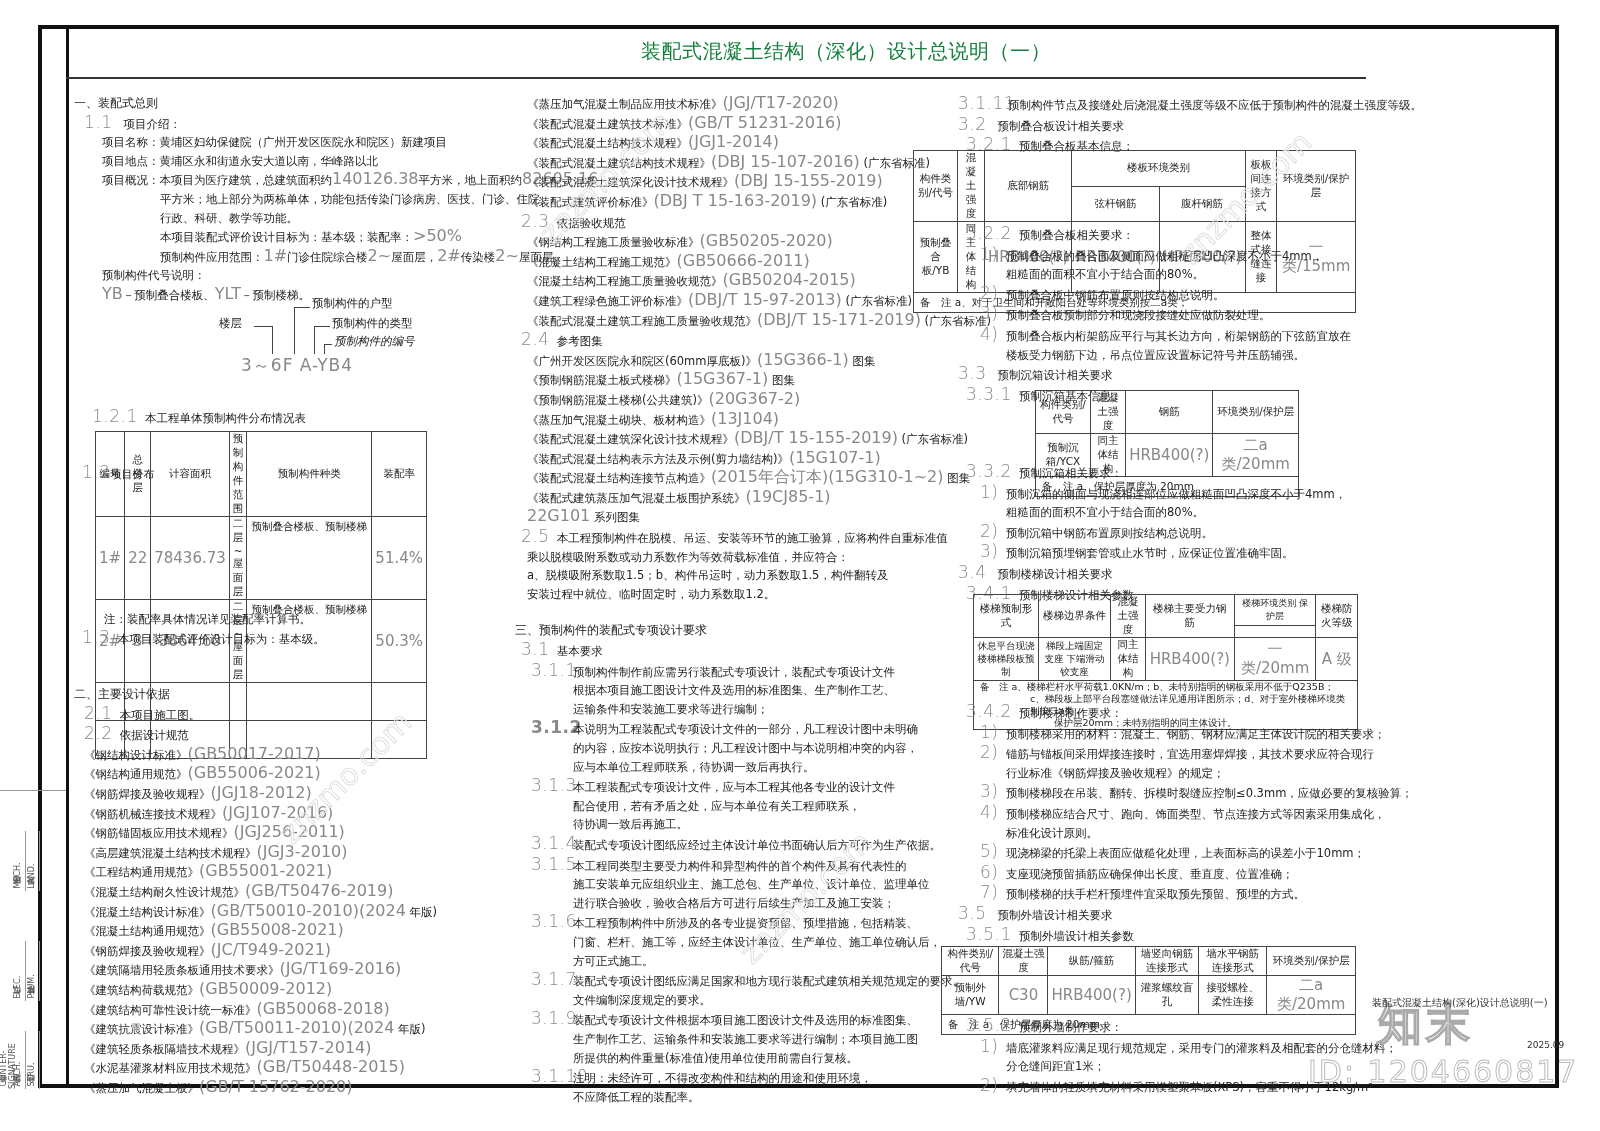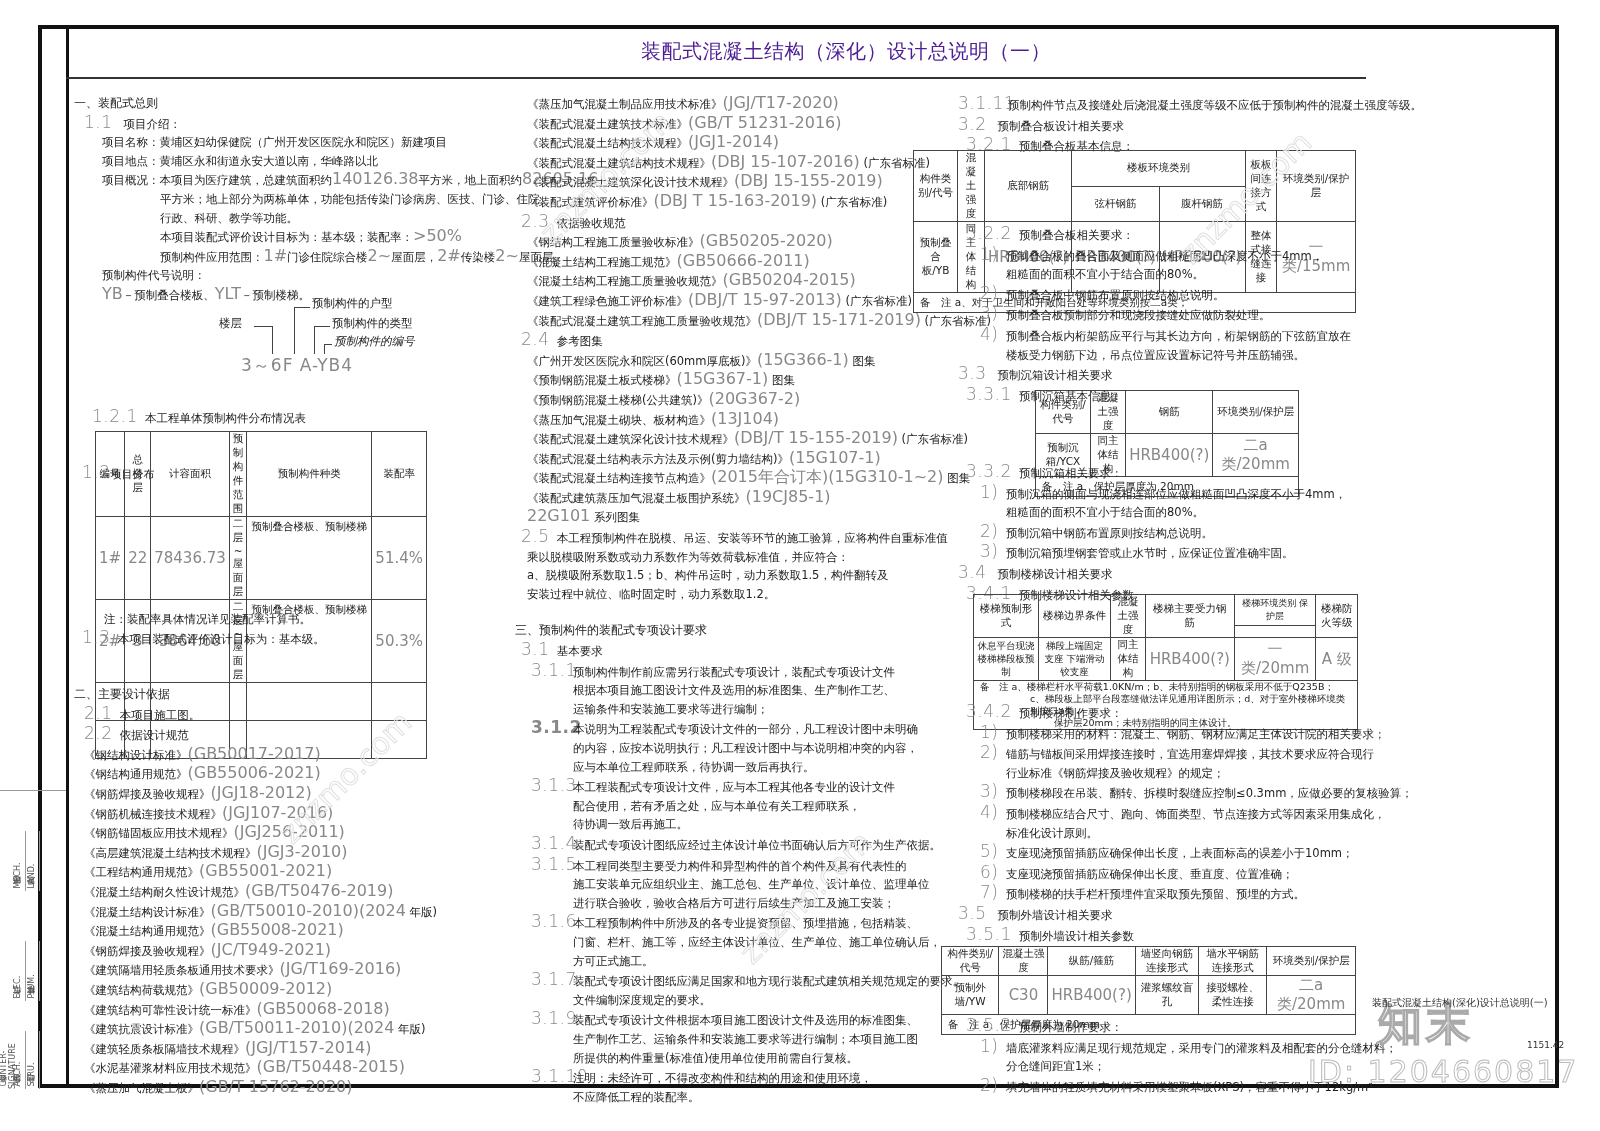--- a/index.html
+++ b/index.html
@@ -1,21 +1,21 @@
 <!DOCTYPE html>
 <html><head>
 <meta charset="utf-8">
 <style>
   * { box-sizing: border-box; margin: 0; padding: 0; }
   html, body { width: 1600px; height: 1131px; background: #ffffff; overflow: hidden; }
   body { position: relative; font-family: "DejaVu Sans", "Liberation Sans", sans-serif; color: #222; }
   .sheet { position: absolute; left: 0; top: 0; width: 1600px; height: 1131px; }
   .frame { position: absolute; left: 38px; top: 25px; width: 1521px; height: 1063px; border: 4px solid #111; }
   .title-bar { position: absolute; left: 66px; top: 26px; width: 1300px; height: 53px; border-bottom: 2px solid #333; }
-  .title-bar .title { position: absolute; left: 0; right: 0; top: 12px; text-align: center; font-size: 20px; color: #4c1d95; letter-spacing: 0.5px; padding-left: 260px; }
+  .title-bar .title { position: absolute; left: 0; right: 0; top: 12px; text-align: center; font-size: 20px; color: #15803d; letter-spacing: 0.5px; padding-left: 260px; }
   .left-border { position: absolute; left: 66px; top: 26px; width: 3px; height: 1062px; background: #111; }
   .strip { position: absolute; left: 0; top: 790px; width: 66px; height: 298px; border-top: 1px solid #999; }
   .strip .cell { position: absolute; border-left: 1px solid #999; font-size: 8px; color: #555; writing-mode: vertical-rl; transform: rotate(180deg); line-height: 1.1; }
   .col { position: absolute; font-size: 11.5px; line-height: 18.6px; color: #222; white-space: nowrap; }
   .h1 { font-size: 12px; }
   .num { color: #888; font-size: 17px; font-weight: 300; letter-spacing: 0.5px; }
   .gray { color: #888; font-size: 16px; }
   .ind1 { padding-left: 10px; }
   .ind2 { padding-left: 28px; }
   .ind3 { padding-left: 86px; }
@@ -350,21 +350,21 @@
 
   <div class="col" style="left:966px;top:702px;">
     <div><span class="num">3.4.2</span>&nbsp;&nbsp;<span>预制楼梯制作要求：</span></div>
     <div id="stair-reqs">
         <div style="padding-left: 14px;"><span class="num" style="display: inline-block; width: 26px;">1)</span><span>预制楼梯采用的材料：混凝土、钢筋、钢材应满足主体设计院的相关要求；</span></div>
         <div style="padding-left: 14px;"><span class="num" style="display: inline-block; width: 26px;">2)</span><span>锚筋与锚板间采用焊接连接时，宜选用塞焊焊接，其技术要求应符合现行</span></div>
         <div style="padding-left: 40px;">行业标准《钢筋焊接及验收规程》的规定；</div>
         <div style="padding-left: 14px;"><span class="num" style="display: inline-block; width: 26px;">3)</span><span>预制楼梯段在吊装、翻转、拆模时裂缝应控制≤0.3mm，应做必要的复核验算；</span></div>
         <div style="padding-left: 14px;"><span class="num" style="display: inline-block; width: 26px;">4)</span><span>预制楼梯应结合尺寸、跑向、饰面类型、节点连接方式等因素采用集成化，</span></div>
         <div style="padding-left: 40px;">标准化设计原则。</div>
-        <div style="padding-left: 14px;"><span class="num" style="display: inline-block; width: 26px;">5)</span><span>支座现浇预留插筋应确保伸出长度，上表面标高的误差小于10mm；</span></div>
+        <div style="padding-left: 14px;"><span class="num" style="display: inline-block; width: 26px;">5)</span><span>现浇梯梁的托梁上表面应做糙化处理，上表面标高的误差小于10mm；</span></div>
         <div style="padding-left: 14px;"><span class="num" style="display: inline-block; width: 26px;">6)</span><span>支座现浇预留插筋应确保伸出长度、垂直度、位置准确；</span></div>
         <div style="padding-left: 14px;"><span class="num" style="display: inline-block; width: 26px;">7)</span><span>预制楼梯的扶手栏杆预埋件宜采取预先预留、预埋的方式。</span></div>
       </div>
     <div style="margin-left:-8px"><span class="num">3.5</span>&nbsp;&nbsp;&nbsp;<span>预制外墙设计相关要求</span></div>
     <div><span class="num">3.5.1</span>&nbsp;&nbsp;<span>预制外墙设计相关参数</span></div>
   </div>
 
   <table class="cad" style="left:941px;top:946px;width:415px;">
     <tbody>
         <tr style="height:22px;">
@@ -393,19 +393,19 @@
     <div><span class="num">3.5.2</span>&nbsp;&nbsp;<span>预制外墙制作要求：</span></div>
     <div id="wall-reqs">
         <div style="padding-left: 14px;"><span class="num" style="display: inline-block; width: 26px;">1)</span><span>墙底灌浆料应满足现行规范规定，采用专门的灌浆料及相配套的分仓缝材料；</span></div>
         <div style="padding-left: 40px;">分仓缝间距宜1米；</div>
         <div style="padding-left: 14px;"><span class="num" style="display: inline-block; width: 26px;">2)</span><span>填充墙体的轻质填充材料采用模塑聚苯板(XPS)，容重不得小于12kg/m³</span></div>
       </div>
   </div>
 
   <div class="wm-logo">知末</div>
   <div class="stamp">装配式混凝土结构(深化)设计总说明(一)</div>
-  <div class="date">1151.42</div>
+  <div class="date">2025.09</div>
   <div class="wm-id">ID: 1204660817</div>
   <div class="wm-diag" style="left:520px;top:160px;">znzmo.com</div>
   <div class="wm-diag" style="left:1160px;top:180px;">znzmo.com</div>
   <div class="wm-diag" style="left:260px;top:760px;">znzmo.com</div>
   <div class="wm-diag" style="left:720px;top:880px;">znzmo.com</div>
 </div>
 
 </body></html>

